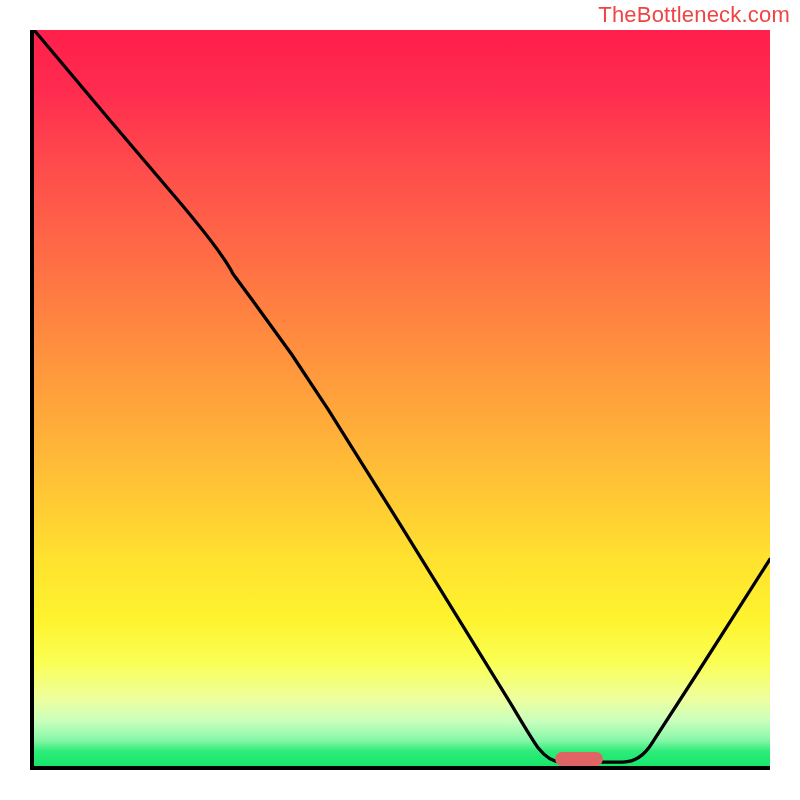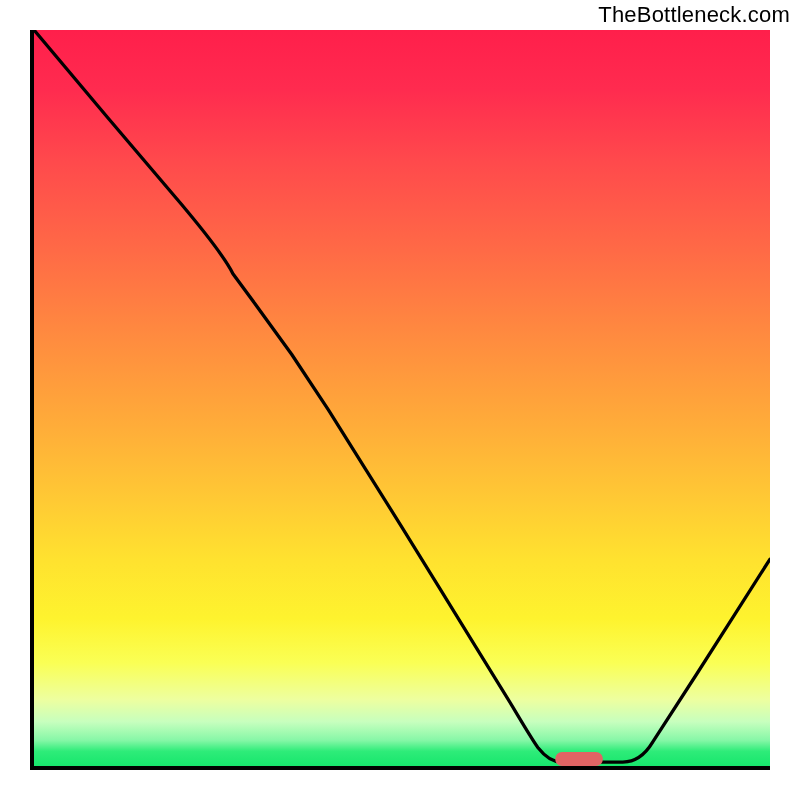--- a/index.html
+++ b/index.html
@@ -12,21 +12,21 @@
   }
   .stage {
     position: relative;
     width: 800px;
     height: 800px;
   }
   .watermark {
     position: absolute;
     top: 2px;
     right: 10px;
-    color: #000000;
+    color: #ef4444;
     font-size: 22px;
     font-weight: 500;
     letter-spacing: 0.2px;
     user-select: none;
   }
   .plot-area {
     position: absolute;
     left: 30px;
     top: 30px;
     width: 740px;

